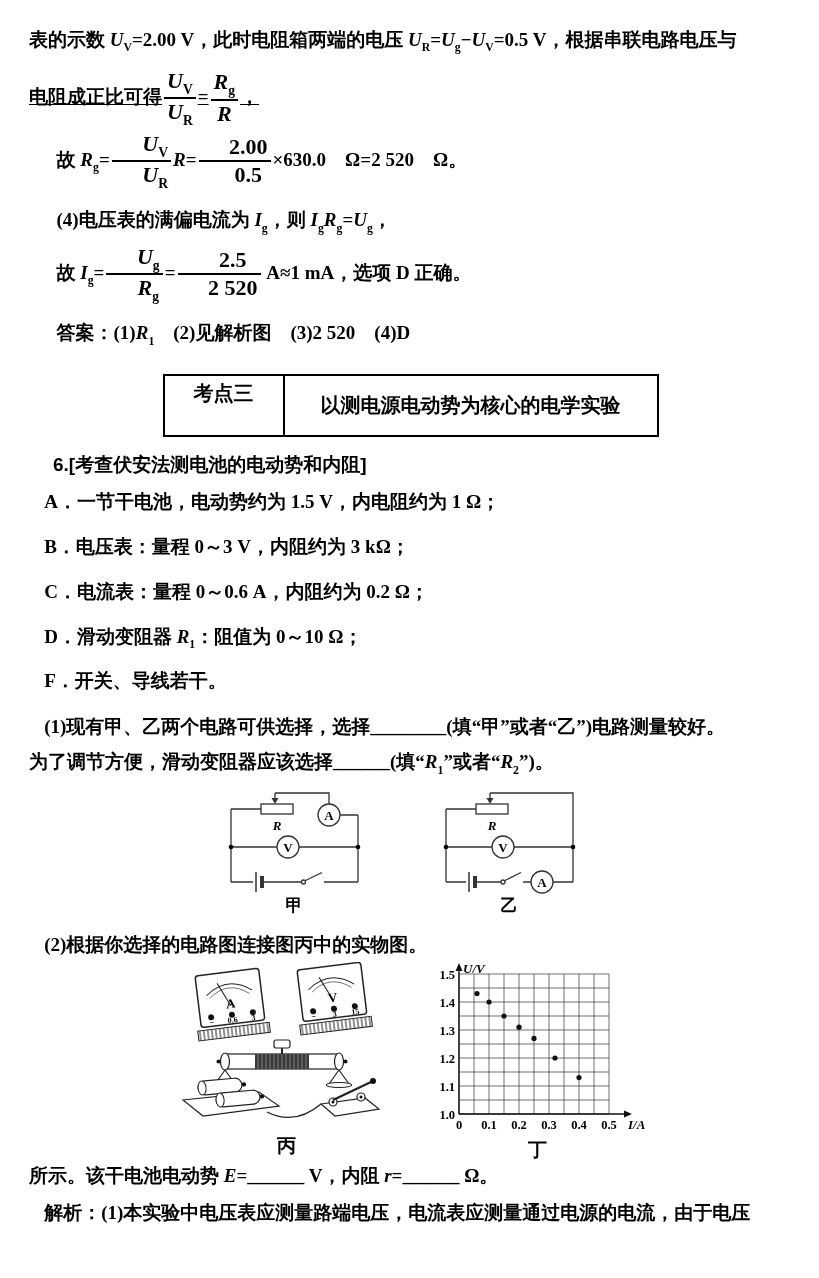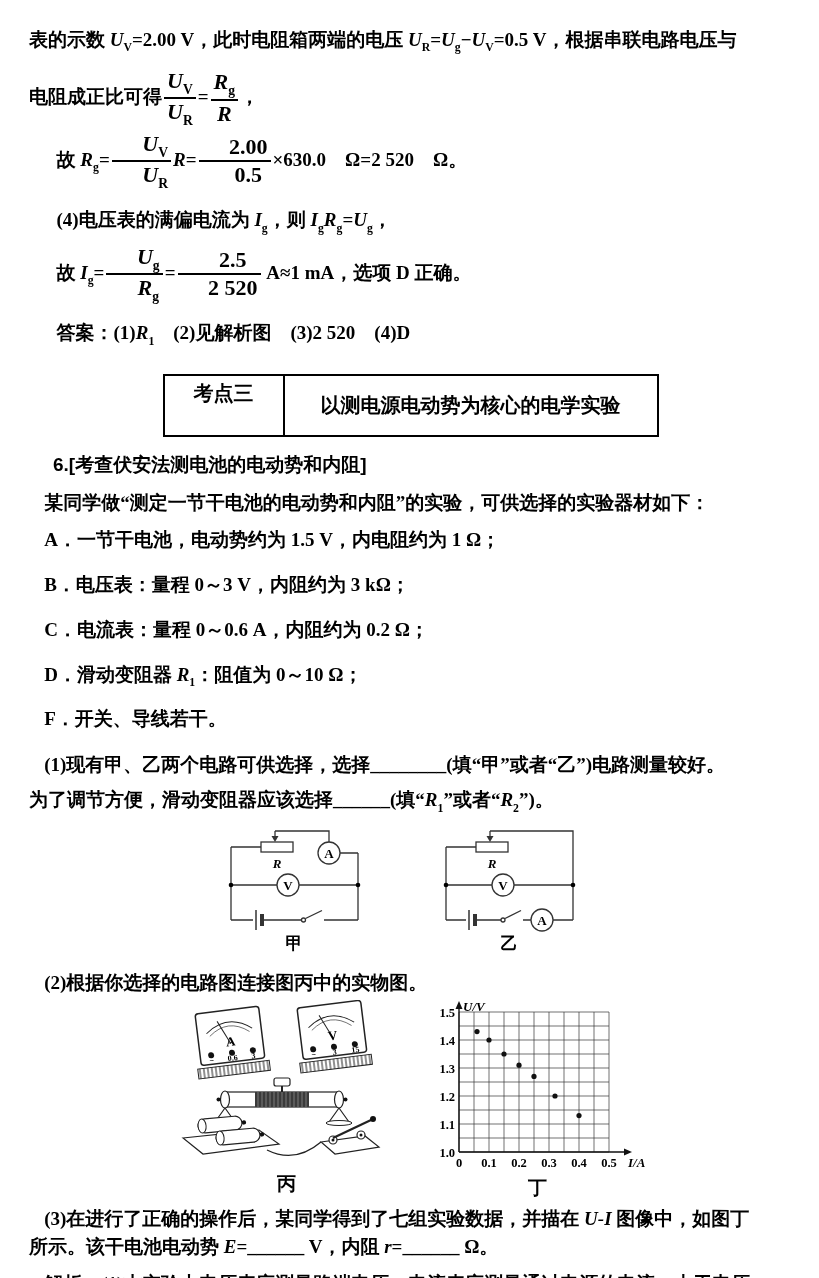--- a/index.html
+++ b/index.html
@@ -8,21 +8,21 @@
   .page{padding:14px 27px 0 29px;font-size:19px;}
   p{margin:0;line-height:27px;}
   i{font-style:italic;}
   sub{font-size:0.62em;font-style:normal;position:relative;top:0.05em;}
   .ind{text-indent:1.45em;}
   .ind2{text-indent:0.8em;}
   .fl{line-height:54px;}
   .frac{display:inline-block;vertical-align:middle;line-height:1.1;text-align:center;margin:0 2px;font-size:22px;}
   .frac .num{display:block;border-bottom:2px solid #000;padding:0 3px 1px;}
   .frac .den{display:block;padding:1px 3px 0;}
-  .m1{margin-top:12px;}.m2{margin-top:8px;}.m3{margin-top:4px;}.m4{margin-top:12px;}
+  .m1{margin-top:12px;}.m2{margin-top:8px;text-decoration:underline;}.m3{margin-top:4px;}.m4{margin-top:12px;}
   .m5{margin-top:4px;}.m6{margin-top:12px;}
   .section-box{margin:20px auto 0;width:492px;border:2px solid #000;display:flex;align-items:stretch;
                font-family:"Liberation Sans","DejaVu Sans",sans-serif;}
   .section-box .badge{width:118px;border-right:2px solid #000;text-align:center;padding:4px 0;font-size:20px;}
   .section-box .stitle{flex:1;text-align:center;padding:16px 0;font-size:20px;}
   .q-title{margin-top:14px;font-family:"Liberation Sans","DejaVu Sans",sans-serif;margin-left:24px;}
   .intro{margin-top:11px;}
   .item{margin-top:10px;}
   .q1a{margin-top:11px;}
   .q1b{margin-top:8px;}
@@ -61,21 +61,20 @@
   <p class="fl m5 ind"><span>故 </span><i>I</i><sub>g</sub><span>=</span><span class="frac"><span class="num"><i>U</i><sub>g</sub></span><span class="den"><i>R</i><sub>g</sub></span></span><span>=</span><span class="frac"><span class="num">2.5</span><span class="den">2 520</span></span><span> A≈1 mA，选项 D 正确。</span></p>
 
   <p class="m6 ind"><span class="hei">答案：</span><span>(1)</span><i>R</i><sub>1</sub><span>　(2)见解析图　(3)2 520　(4)D</span></p>
 
   <div class="section-box">
     <div class="badge">考点三</div>
     <div class="stitle">以测电源电动势为核心的电学实验</div>
   </div>
 
   <p class="q-title">6.[考查伏安法测电池的电动势和内阻]</p>
-  <p class="intro ind2">某同学做“测定一节干电池的电动势和内阻”的实验，可供选择的实验器材如下：</p>
 
   <p class="item ind2"><span>A．一节干电池，电动势约为 1.5 V，内电阻约为 1 Ω；</span><i></i><sub></sub><span></span></p>
   <p class="item ind2"><span>B．电压表：量程 0～3 V，内阻约为 3 kΩ；</span><i></i><sub></sub><span></span></p>
   <p class="item ind2"><span>C．电流表：量程 0～0.6 A，内阻约为 0.2 Ω；</span><i></i><sub></sub><span></span></p>
   <p class="item ind2"><span>D．滑动变阻器 </span><i>R</i><sub>1</sub><span>：阻值为 0～10 Ω；</span></p>
   <p class="item ind2"><span>F．开关、导线若干。</span><i></i><sub></sub><span></span></p>
 
   <p class="q1a ind2">(1)现有甲、乙两个电路可供选择，选择________(填“甲”或者“乙”)电路测量较好。</p>
   <p class="q1b"><span>为了调节方便，滑动变阻器应该选择______(填“</span><i>R</i><sub>1</sub><span>”或者“</span><i>R</i><sub>2</sub><span>”)。</span></p>
 
@@ -251,18 +250,17 @@
           <circle cx="83" cy="53.99999999999997" r="2.6" fill="#111"></circle>
           <circle cx="98" cy="65.19999999999999" r="2.6" fill="#111"></circle>
           <circle cx="113" cy="76.39999999999999" r="2.6" fill="#111"></circle>
           <circle cx="134" cy="96.00000000000001" r="2.6" fill="#111"></circle>
           <circle cx="158" cy="115.60000000000002" r="2.6" fill="#111"></circle>
         </svg>
       <div class="figlabel">丁</div>
     </div>
   </div>
 
-  <p class="q3a ind2"><span>(3)在进行了正确的操作后，某同学得到了七组实验数据，并描在 </span><i>U-I</i><span> 图像中，如图丁</span></p>
   <p class="q3b"><span>所示。该干电池电动势 </span><i>E</i><span>=______ V，内阻 </span><i>r</i><span>=______ Ω。</span></p>
 
   <p class="jx1 ind2"><span class="hei">解析：</span><span>(1)本实验中电压表应测量路端电压，电流表应测量通过电源的电流，由于电压</span></p>
 
 </div>
 
 </body></html>

